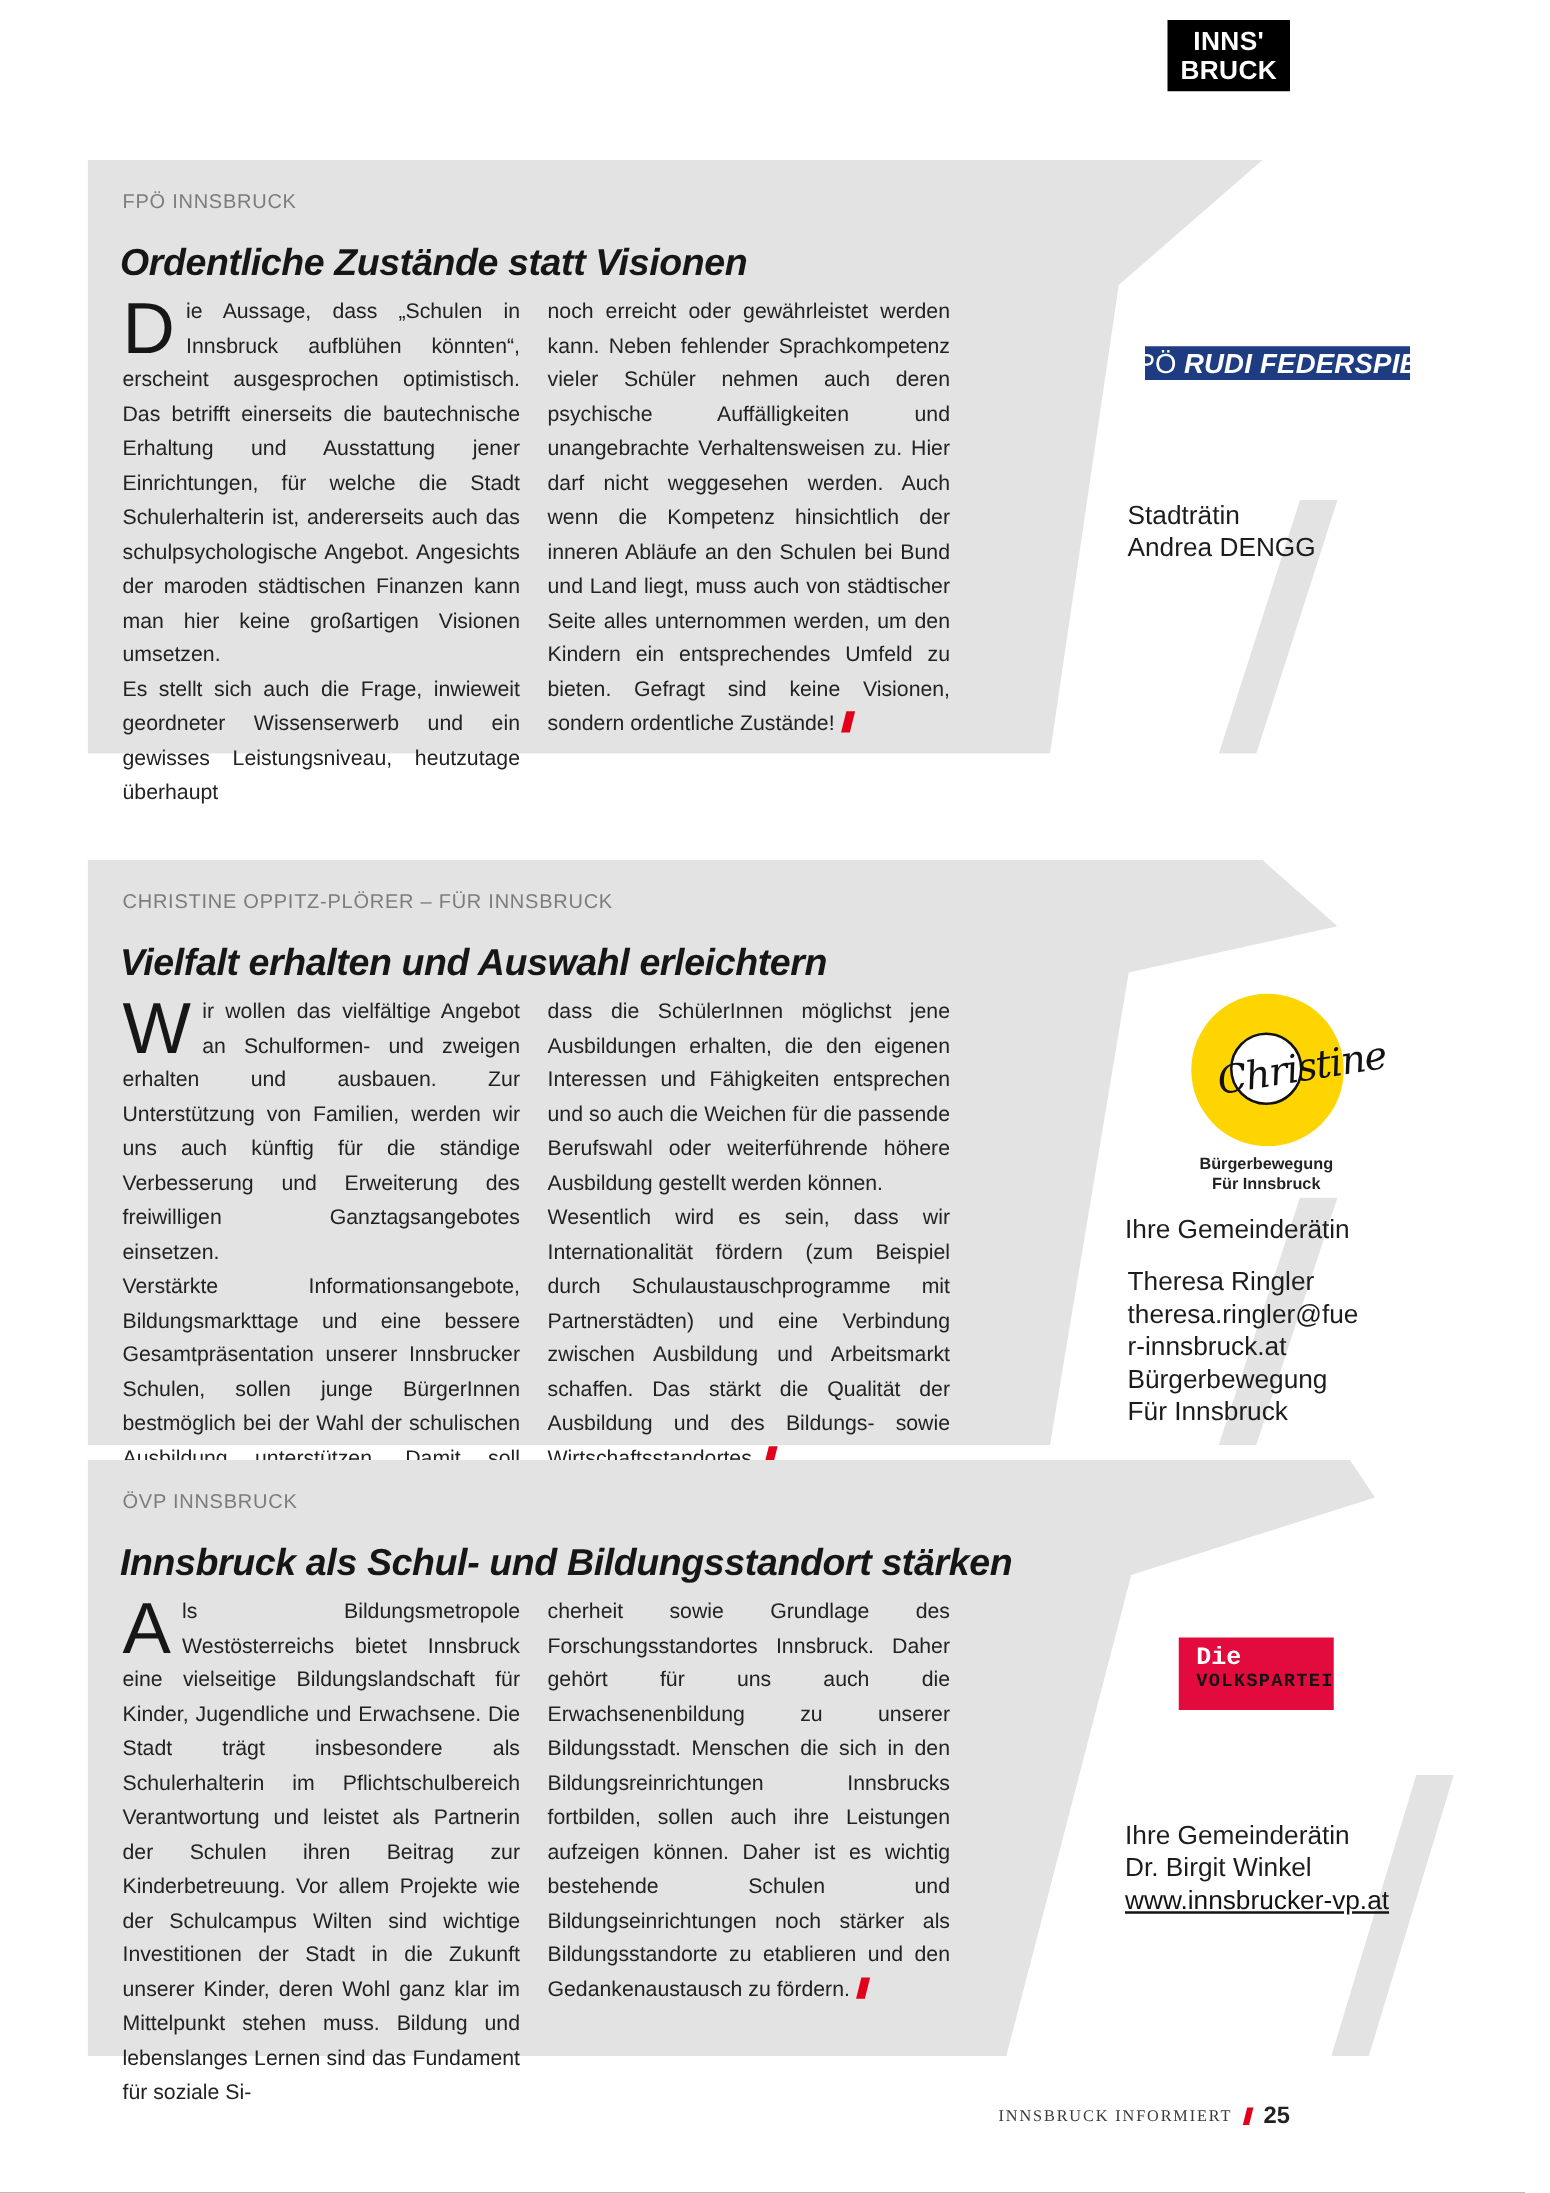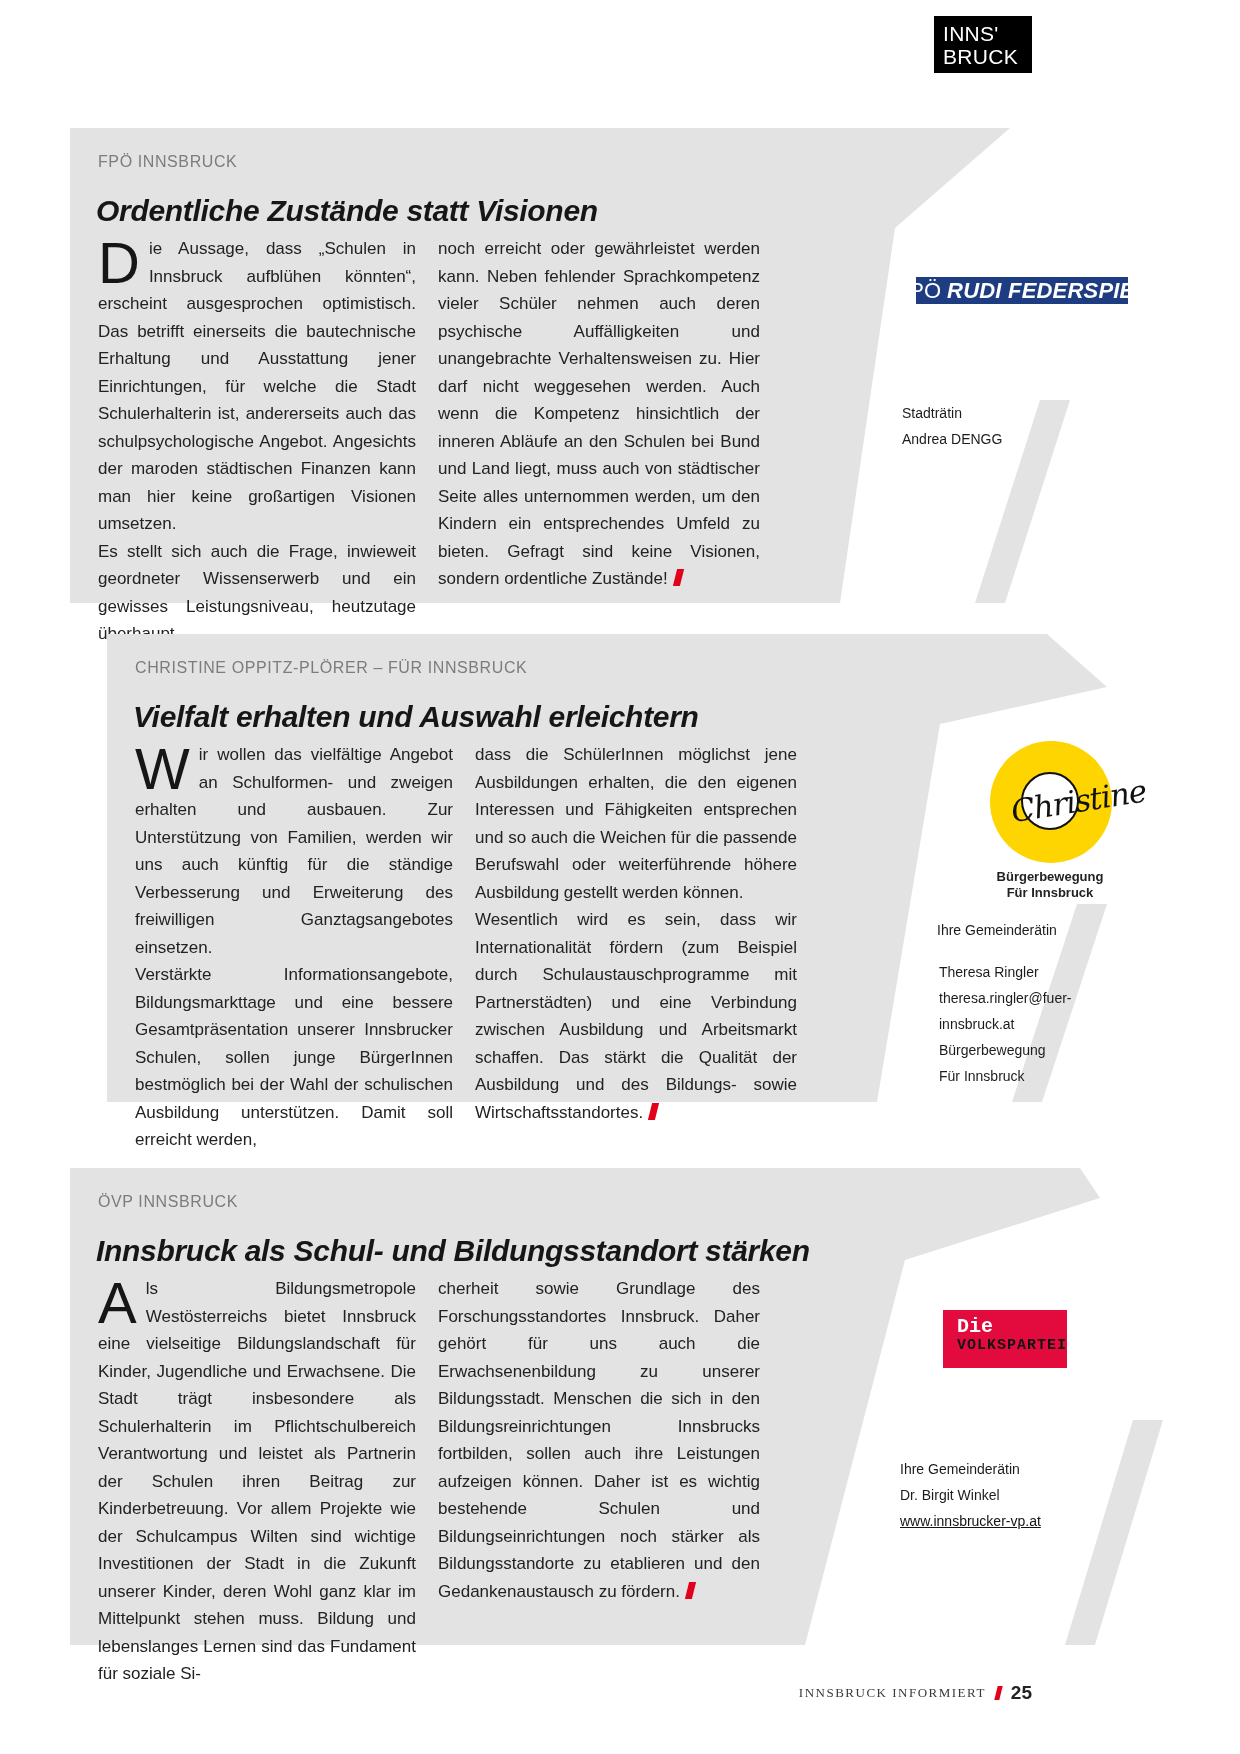--- a/index.html
+++ b/index.html
@@ -1,27 +1,27 @@
 <!DOCTYPE html>
 <html><head>
 <meta charset="utf-8">
 <style>
   html,body{margin:0;padding:0;background:#888;}
   #page{position:relative;width:1240px;height:1754px;background:#fff;overflow:hidden;
         font-family:"Liberation Sans",sans-serif;color:#1f1f1f;}
 
   
   .brand{position:absolute;top:16px;right:208px;width:98px;height:57px;background:#000;
-         color:#fff;text-align:left;padding:6px 9px;box-sizing:border-box;
-         font-weight:400;font-size:21px;line-height:23px;letter-spacing:.3px;}
+         color:#fff;text-align:center;padding:6px 9px;box-sizing:border-box;
+         font-weight:700;font-size:21px;line-height:23px;letter-spacing:.3px;}
 
   
   .block{position:absolute;left:70px;width:1102px;}
   .b1{top:128px;height:475px;}
-  .b2{top:634px;height:468px;margin-left:37px;}
+  .b2{top:688px;height:468px;}
   .b3{top:1168px;height:477px;}
   .panel,.band{position:absolute;left:0;top:0;width:100%;height:100%;background:#e3e3e3;}
   .b1 .panel{clip-path:polygon(0 0,940px 0,825px 100px,770px 475px,0 475px);}
   .b1 .band {clip-path:polygon(970px 272px,1000px 272px,935px 475px,905px 475px);}
   .b2 .panel{clip-path:polygon(0 0,940px 0,1000px 53px,833px 90px,770px 468px,0 468px);}
   .b2 .band {clip-path:polygon(970px 270px,1000px 270px,935px 468px,905px 468px);}
   .b3 .panel{clip-path:polygon(0 0,1010px 0,1030px 30px,835px 92px,735px 477px,0 477px);}
   .b3 .band {clip-path:polygon(1063px 252px,1093px 252px,1025px 477px,995px 477px);}
 
   .kicker{position:absolute;left:28px;top:25px;font-size:16px;letter-spacing:.6px;
@@ -35,21 +35,21 @@
   .col1{left:28px;width:318px;}
   .col2{left:368px;width:322px;}
   .dropcap{float:left;font-size:58px;line-height:46px;padding:5px 9px 0 0;color:#161616;}
 
   .slash{display:inline-block;width:7px;height:17px;background:#e2001a;
          transform:skewX(-14deg);margin-left:7px;vertical-align:-2px;}
   .slash-sm{display:inline-block;width:5px;height:14px;background:#e2001a;
          transform:skewX(-14deg);}
 
   
-  .side-text{position:absolute;font-size:14px;line-height:26px;color:#1c1c1c;}
+  .side-text{position:absolute;font-size:21px;line-height:26px;color:#1c1c1c;}
   .b1 .fpoe-logo{position:absolute;left:846px;top:149px;width:212px;height:27px;
       background:#1d3c82;color:#fff;display:flex;align-items:center;justify-content:center;
       gap:6px;font-size:22px;white-space:nowrap;}
   .fpoe-prefix{font-weight:400;}
   .fpoe-name{font-weight:800;font-style:italic;letter-spacing:.2px;}
   .b1 .names{left:832px;top:272px;}
 
   .chr-logo{position:absolute;left:883px;top:107px;width:122px;height:122px;}
   .chr-disc{position:absolute;left:0;top:0;width:122px;height:122px;border-radius:50%;
             background:#fed500;}

